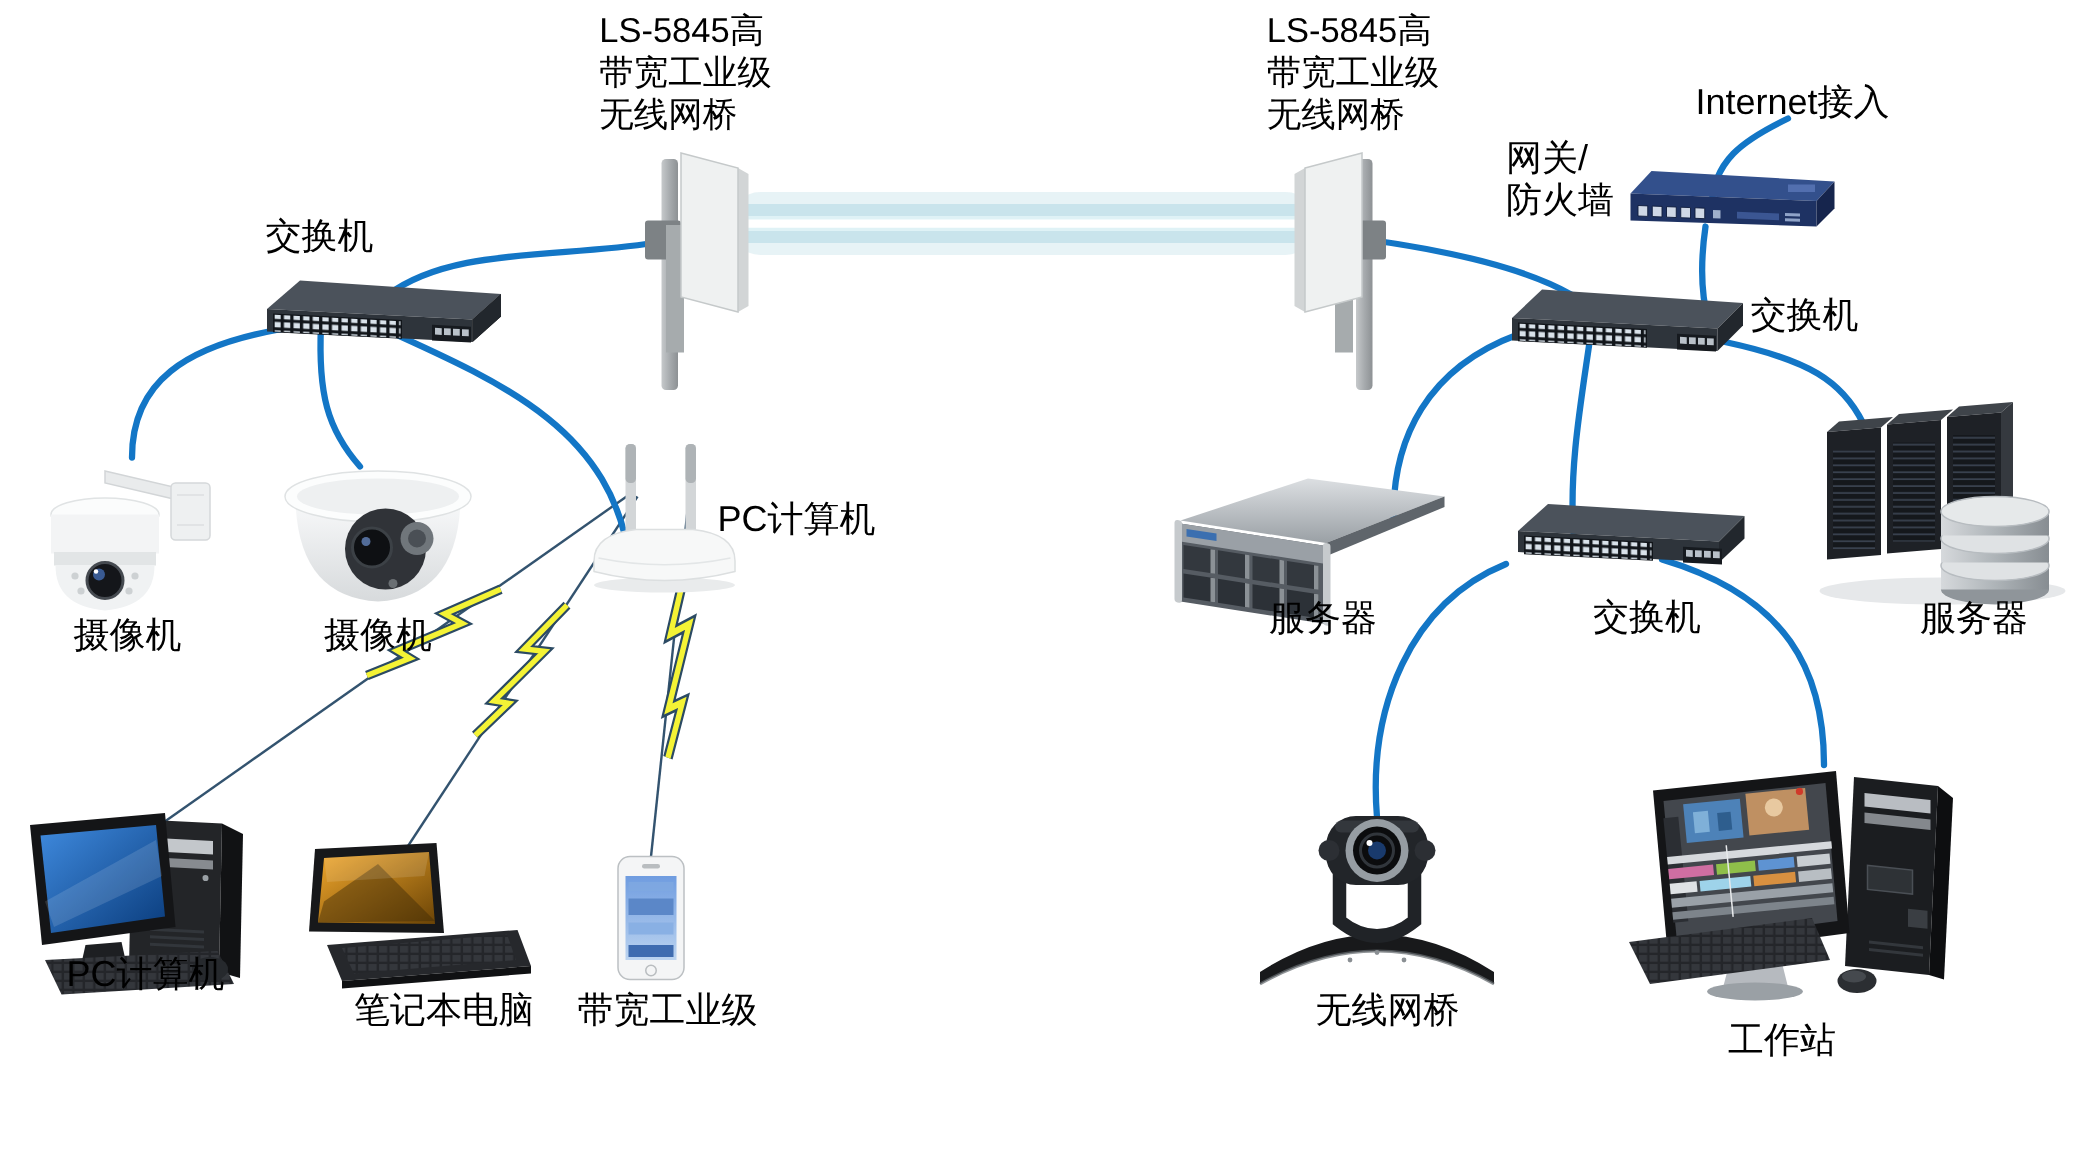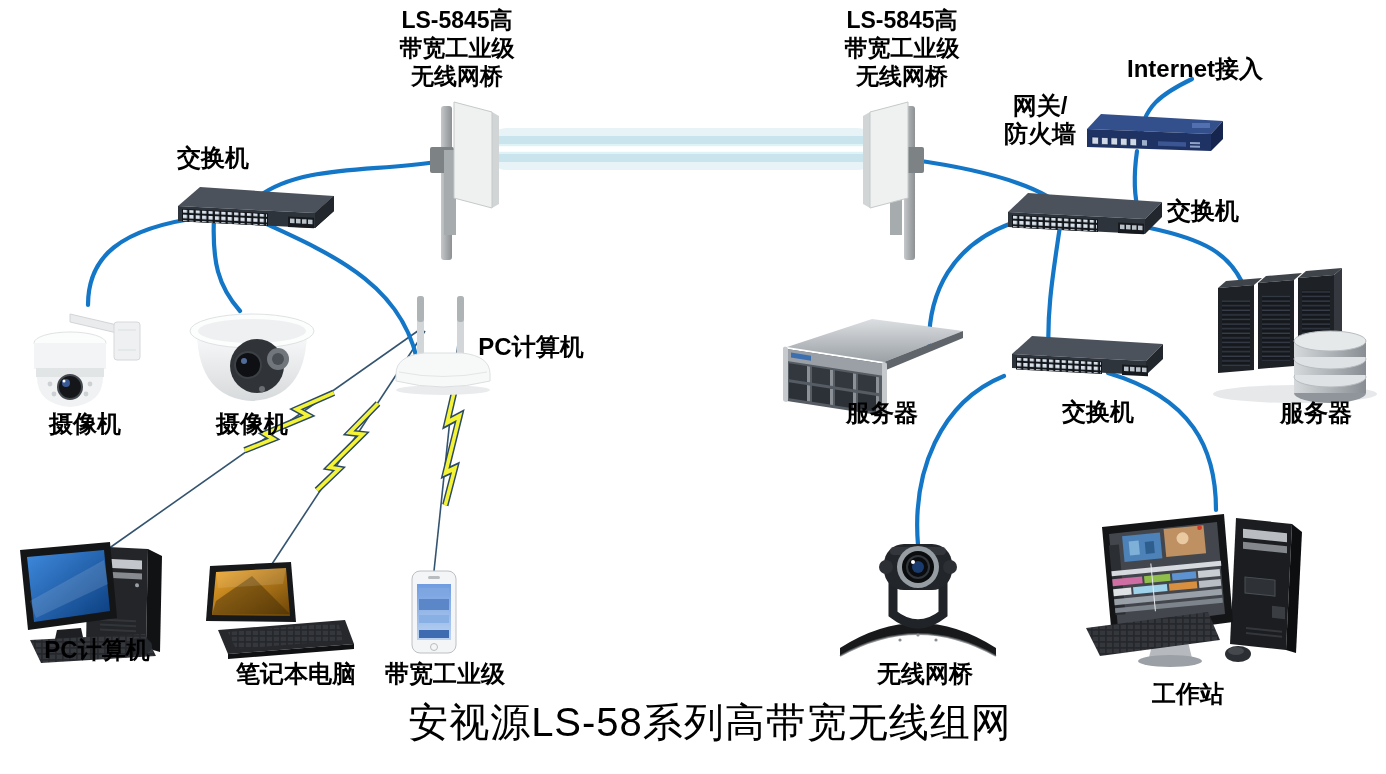--- a/index.html
+++ b/index.html
@@ -1,20 +1,20 @@
 <!DOCTYPE html>
 <html><head>
 <meta charset="utf-8">
 <style>
   html,body{margin:0;padding:0;background:#fff;}
   .stage{position:relative;width:1386px;height:774px;background:#ffffff;overflow:hidden;
          font-family:"Liberation Sans","DejaVu Sans",sans-serif;color:#000;}
   .stage svg{position:absolute;left:0;top:0;}
-  .lbl{position:absolute;transform:translateX(-50%);text-align:center;white-space:nowrap;
-       font-size:24px;line-height:28px;color:#000;font-weight:bold;}
+  .lbl{position:absolute;transform:translateX(-50%);text-align:left;white-space:nowrap;
+       font-size:24px;line-height:28px;color:#000;}
   .lbl.small{font-size:23px;}
   .title{position:absolute;transform:translateX(-50%);font-size:40px;line-height:48px;
          white-space:nowrap;color:#000;font-weight:500;letter-spacing:1px;}
 </style>
 </head>
 <body>
 
 <div class="stage">
 
 <svg width="1386" height="774" viewBox="0 0 1386 774">
@@ -402,15 +402,14 @@
 <div class="lbl" style="left:882px;top:399px">服务器</div>
 <div class="lbl" style="left:1098px;top:398px">交换机</div>
 <div class="lbl" style="left:1316px;top:399px">服务器</div>
 
 <div class="lbl" style="left:97px;top:636px">PC计算机</div>
 <div class="lbl" style="left:296px;top:660px">笔记本电脑</div>
 <div class="lbl" style="left:445px;top:660px">带宽工业级</div>
 <div class="lbl" style="left:925px;top:660px">无线网桥</div>
 <div class="lbl" style="left:1188px;top:680px">工作站</div>
 
-<div class="title" style="left:710px;top:698px">安视源LS-58系列高带宽无线组网</div>
 
 </div>
 
 </body></html>

